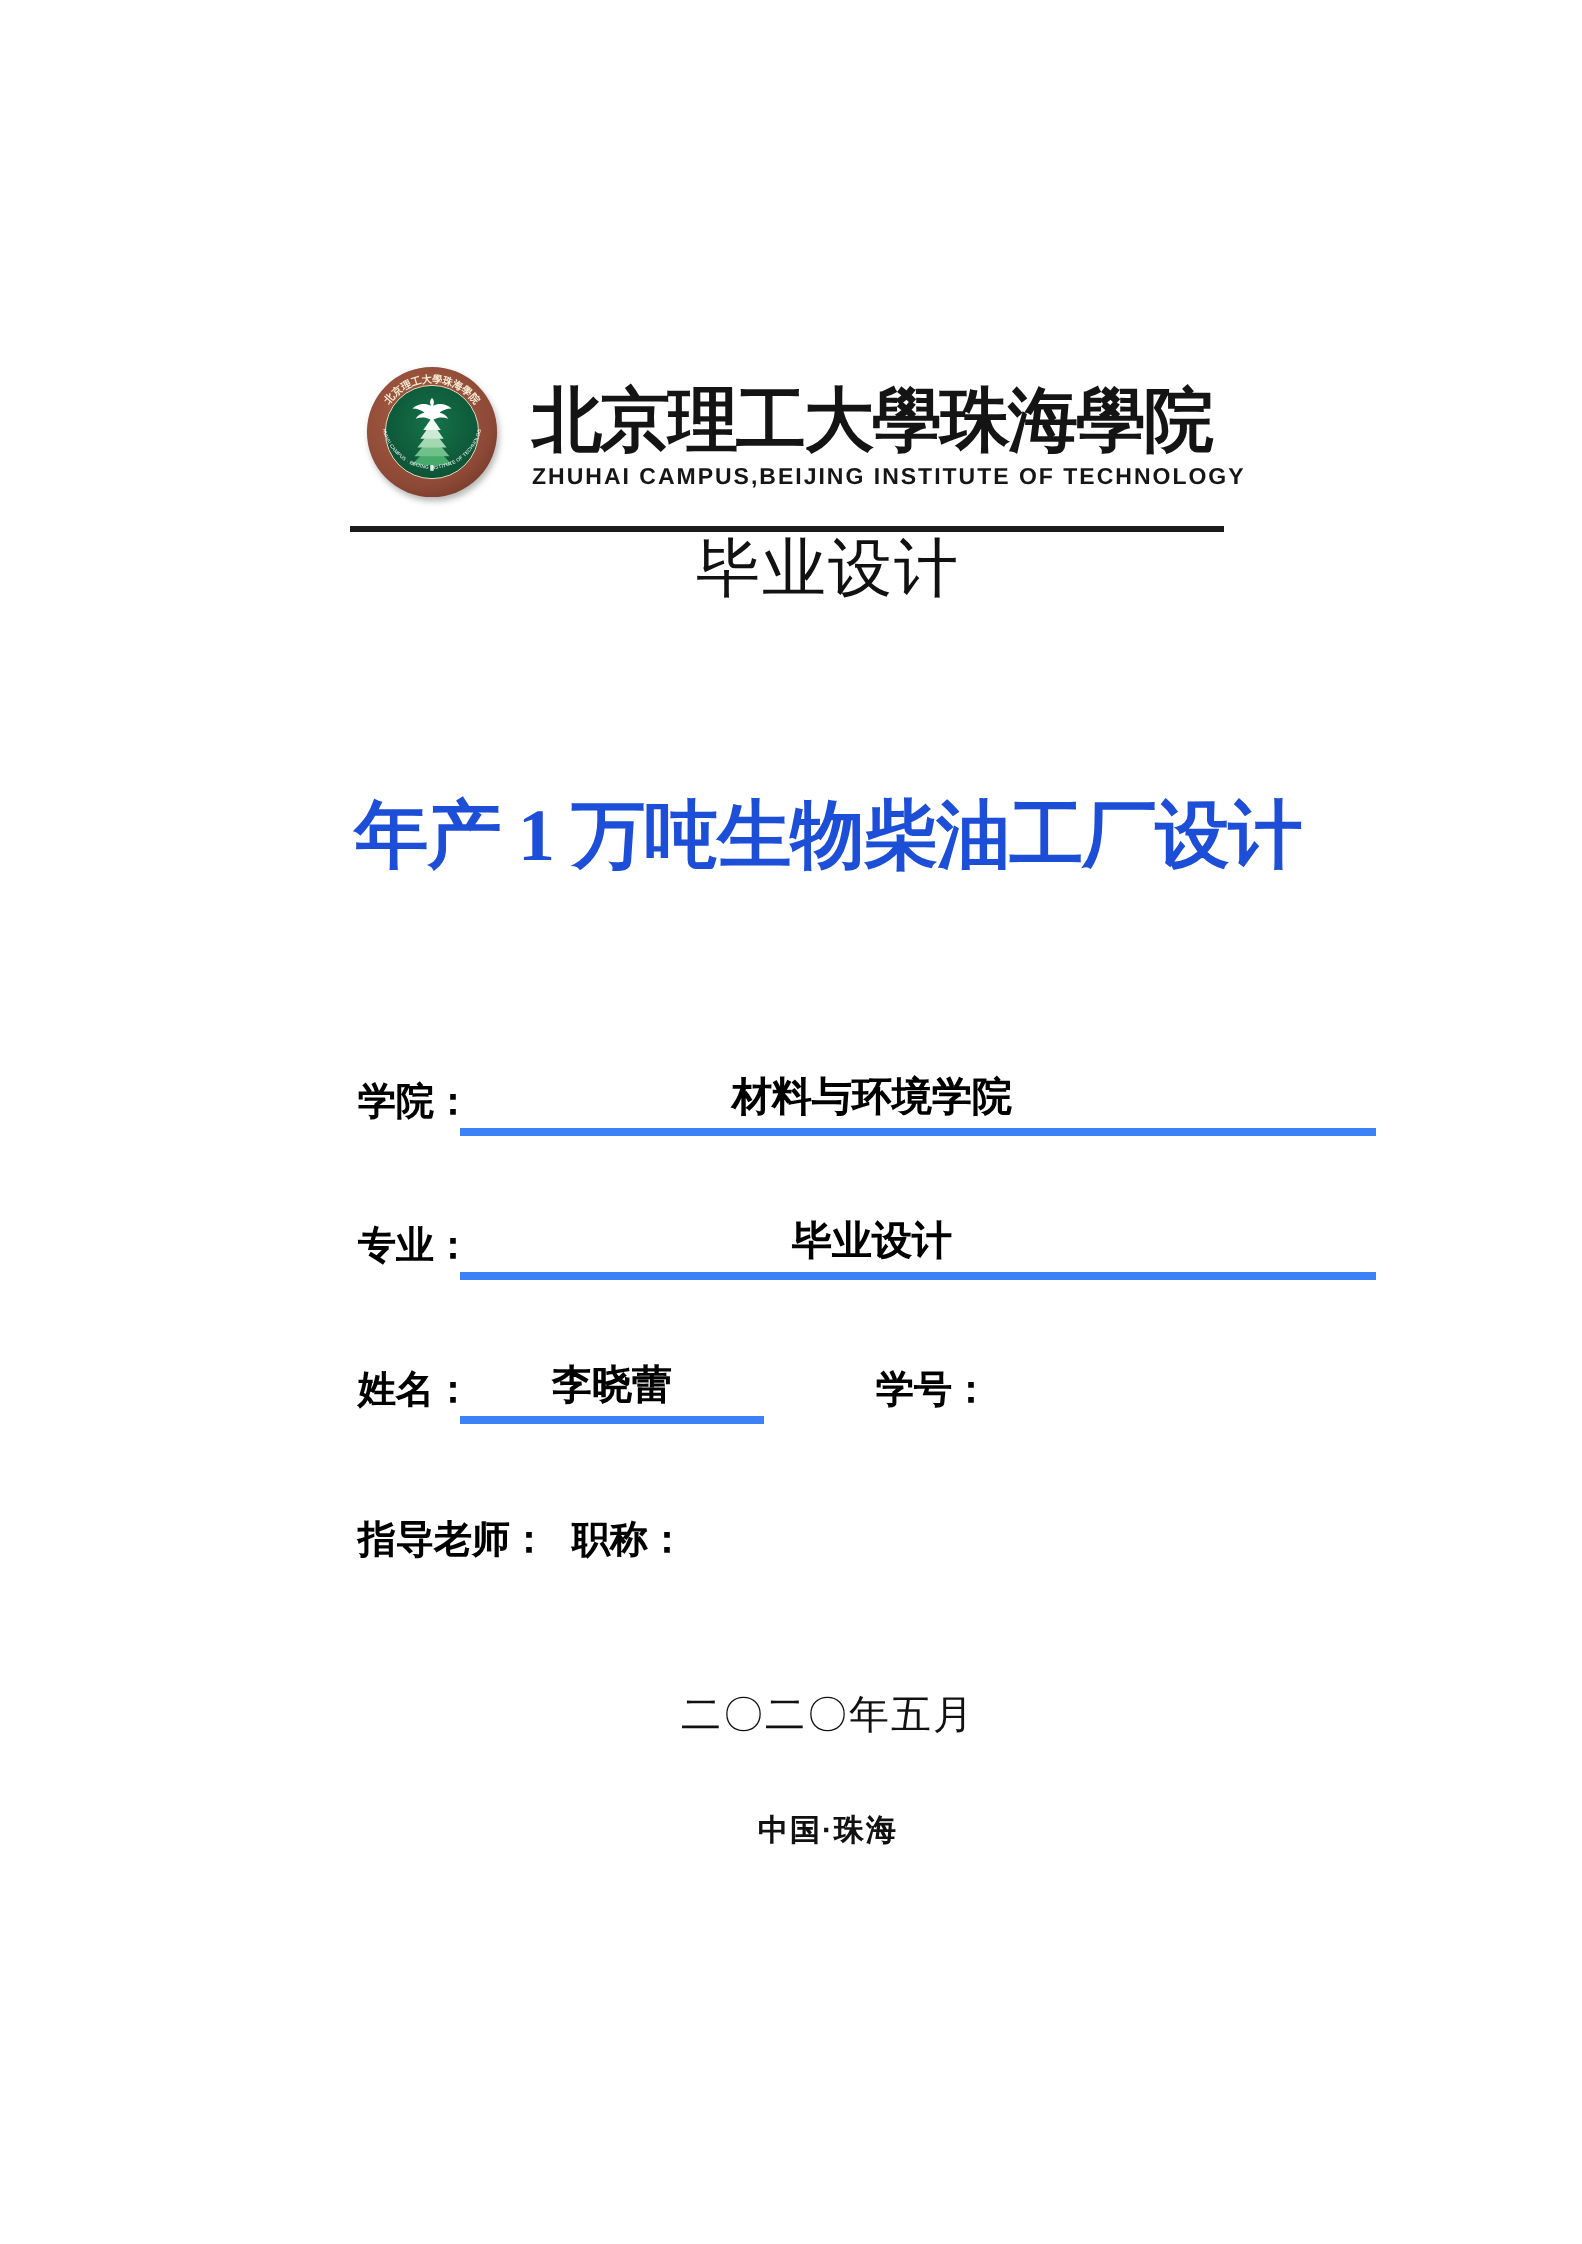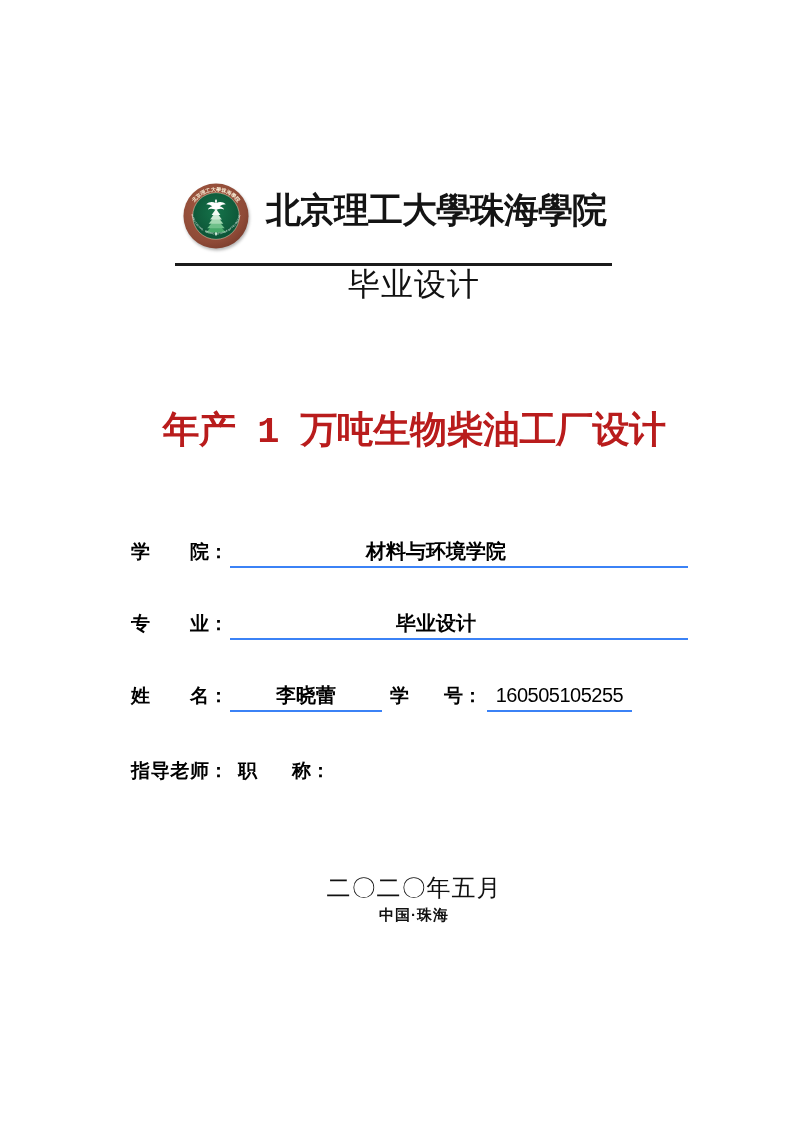--- a/index.html
+++ b/index.html
@@ -34,63 +34,63 @@
     width:346px;text-align:justify;text-align-last:justify;
   }
   
   .centerband{position:absolute;left:37px;width:754px;text-align:center;}
   .doc-type{
     top:266px;
     font-family:"Liberation Serif","DejaVu Serif",serif;
     font-size:32px;line-height:1.15;letter-spacing:1px;color:#111;text-align:center;
   }
   .main-title{
-    top:410px;margin:0;
-    font-family:Liberation Mono, monospace;
+    top:397px;margin:0;
+    font-family:Liberation Serif, serif;
     font-weight:bold;font-size:37px;line-height:1.2;
-    letter-spacing:-0.5px;color:#b91c1c;white-space:nowrap;
+    letter-spacing:-0.5px;color:#1d4ed8;white-space:nowrap;
   }
   
   .row{
     position:absolute;left:131px;width:511px;height:34px;
     display:flex;align-items:flex-end;
   }
   .row-1{top:534px}.row-2{top:606px}.row-3{top:678px}.row-4{top:753px}
   .lab{
     display:flex;align-items:flex-end;flex:none;
     width:92px;padding-bottom:4px;
     font-size:19px;font-weight:600;line-height:24px;white-space:nowrap;
   }
   .lab .chars{
     display:block;flex:1 1 auto;
-    text-align:justify;text-align-last:justify;white-space:nowrap;
+    text-align:justify;text-align-last:justify;white-space:nowrap;margin-left:48px;
   }
   .lab .colon{display:block;flex:none;width:14px;overflow:visible;}
   .lab2{width:87px;margin-left:8px;justify-content:space-between;}
   .gap7{flex:none;width:7px}
   .gap10{flex:none;width:10px}
   .ul{
-    flex:none;border-bottom:2px solid #3b82f6;
+    flex:none;border-bottom:4px solid #3b82f6;
     text-align:center;padding-bottom:2px;
   }
   .u-wide{width:412px;padding-right:46px;}
   .u-name{width:152px;}
   .u-num{width:145px;}
   .u-rank{width:115px;padding-right:40px;}
   .val{
     font-size:20px;font-weight:600;line-height:26px;white-space:nowrap;
   }
   .val-num{font-weight:400;letter-spacing:-0.5px;}
   .val-shift{display:inline-block;transform:translateX(-4px);}
   
   .footer-loc{top:906px;font-size:15px;font-weight:bold;letter-spacing:1px;color:#111;}
   .footer-date{
-    top:872px;
+    top:844px;
     font-family:"Liberation Serif","DejaVu Serif",serif;
-    font-size:24px;letter-spacing:1px;color:#111;
+    font-size:20px;letter-spacing:1px;color:#111;
   }
 </style>
 </head>
 <body>
 
 <div class="page">
 
   <div class="header">
     <svg class="logo" viewBox="0 0 70 70">
       <defs>
@@ -123,20 +123,21 @@
 
       <text font-size="5.2" font-weight="bold" fill="#f8eed6" font-family="'Liberation Serif',serif">
         <textPath href="#arcTop" startOffset="50%" text-anchor="middle">北京理工大學珠海學院</textPath>
       </text>
       <text font-size="2.5" fill="#ffffff" letter-spacing="0.1" font-family="'Liberation Sans',sans-serif">
         <textPath href="#arcBot" startOffset="50%" text-anchor="middle">ZHUHAI CAMPUS · BEIJING INSTITUTE OF TECHNOLOGY</textPath>
       </text>
     </svg>
     <div class="hdr-text">
       <div class="uni-cn">北京理工大學珠海學院</div>
+      <div class="uni-en">ZHUHAI CAMPUS,BEIJING INSTITUTE OF TECHNOLOGY</div>
     </div>
   </div>
 
   <div class="centerband doc-type">毕业设计</div>
 
   <h1 class="centerband main-title">年产 1 万吨生物柴油工厂设计</h1>
 
   <div class="row row-1">
     <span class="lab">
       <span class="chars">学院</span>
@@ -166,23 +167,20 @@
     </span>
     <span class="gap7"></span>
     <span class="ul u-name">
       <span class="val">李晓蕾</span>
     </span>
     <span class="lab lab2">
       <span class="chars">学号</span>
       <span class="colon">：</span>
     </span>
     <span class="gap10"></span>
-    <span class="ul u-num">
-      <span class="val val-num">160505105255</span>
-    </span>
   </div>
 
   <div class="row row-4">
     <span class="lab">
       <span class="chars">指导老师</span>
       <span class="colon">：</span>
     </span>
     <span class="gap7"></span>
     <span class="lab lab2">
       <span class="chars">职称</span>

